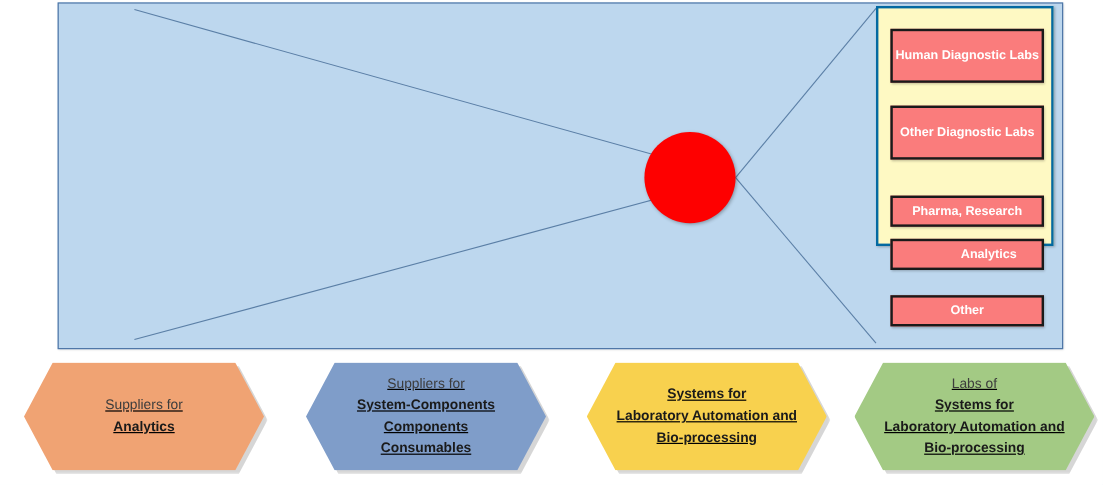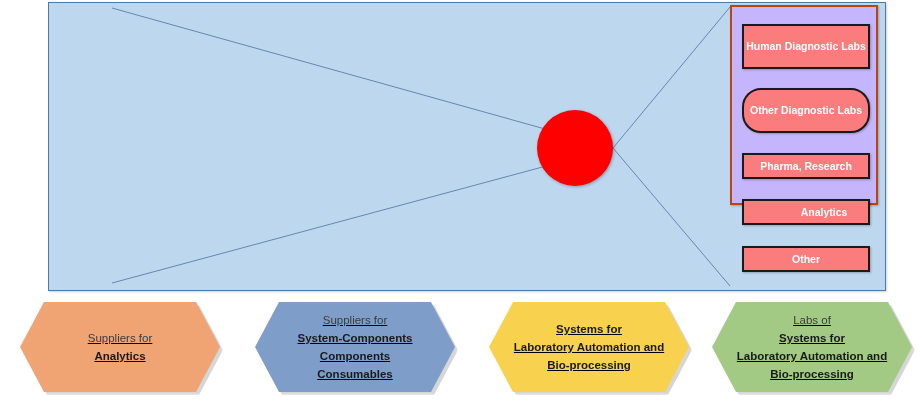--- a/index.html
+++ b/index.html
@@ -41,22 +41,22 @@
     border-radius: 50%;
     background: #fe0000;
     box-shadow: 1px 1px 3px rgba(0,0,0,0.30);
   }
 
   
   #customer-segments {
     position: absolute;
     left: 730px; top: 5px;
     width: 148px; height: 200px;
-    background: #c4b5fd;
-    border: 2px solid #c2410c;
+    background: #fef9c3;
+    border: 2px solid #0369a1;
     box-shadow: 1px 1px 2px rgba(0,0,0,0.25);
   }
   .segment-chip {
     position: absolute;
     left: 10px;
     width: 128px;
     background: #fa7c7c;
     border: 2px solid #1a1a1a;
     color: #ffffff;
     font-weight: bold;
@@ -118,22 +118,22 @@
       <line x1="613" y1="148" x2="112" y2="8" stroke="#5b7fa6" stroke-width="0.9"></line>
       <line x1="613" y1="148" x2="112" y2="283" stroke="#5b7fa6" stroke-width="0.9"></line>
       <line x1="613" y1="148" x2="730" y2="7" stroke="#5b7fa6" stroke-width="0.9"></line>
       <line x1="613" y1="148" x2="730" y2="286" stroke="#5b7fa6" stroke-width="0.9"></line>
     </svg>
 
   <div id="hub-circle"></div>
 
   <div id="customer-segments">
       <div class="segment-chip" style="top: 17px; height: 45px; background: rgb(250, 124, 124); color: rgb(255, 255, 255);">Human Diagnostic Labs</div>
-      <div class="segment-chip" style="top: 81px; height: 45px; background: rgb(250, 124, 124); color: rgb(255, 255, 255); border-radius: 19px;">Other Diagnostic Labs</div>
-      <div class="segment-chip" style="top: 146px; height: 26px; background: rgb(250, 124, 124); color: rgb(255, 255, 255);">Pharma, Research</div>
+      <div class="segment-chip" style="top: 81px; height: 45px; background: rgb(250, 124, 124); color: rgb(255, 255, 255);">Other Diagnostic Labs</div>
+      <div class="segment-chip" style="top: 156px; height: 26px; background: rgb(250, 124, 124); color: rgb(255, 255, 255);">Pharma, Research</div>
       <div class="segment-chip" style="top: 192px; height: 26px; background: rgb(250, 124, 124); color: rgb(255, 255, 255); padding-left: 36px;">Analytics</div>
       <div class="segment-chip" style="top: 239px; height: 26px; background: rgb(250, 124, 124); color: rgb(255, 255, 255);">Other</div>
     </div>
 
   <div id="role-band">
       <div class="hex-shadow" style="left: 23px; width: 200px;"></div>
       <div class="role-hex" style="left: 20px; width: 200px; background: rgb(240, 163, 115);">
         <div class="hex-lead">Suppliers for</div>
         <div class="hex-line">Analytics</div>
       </div>

